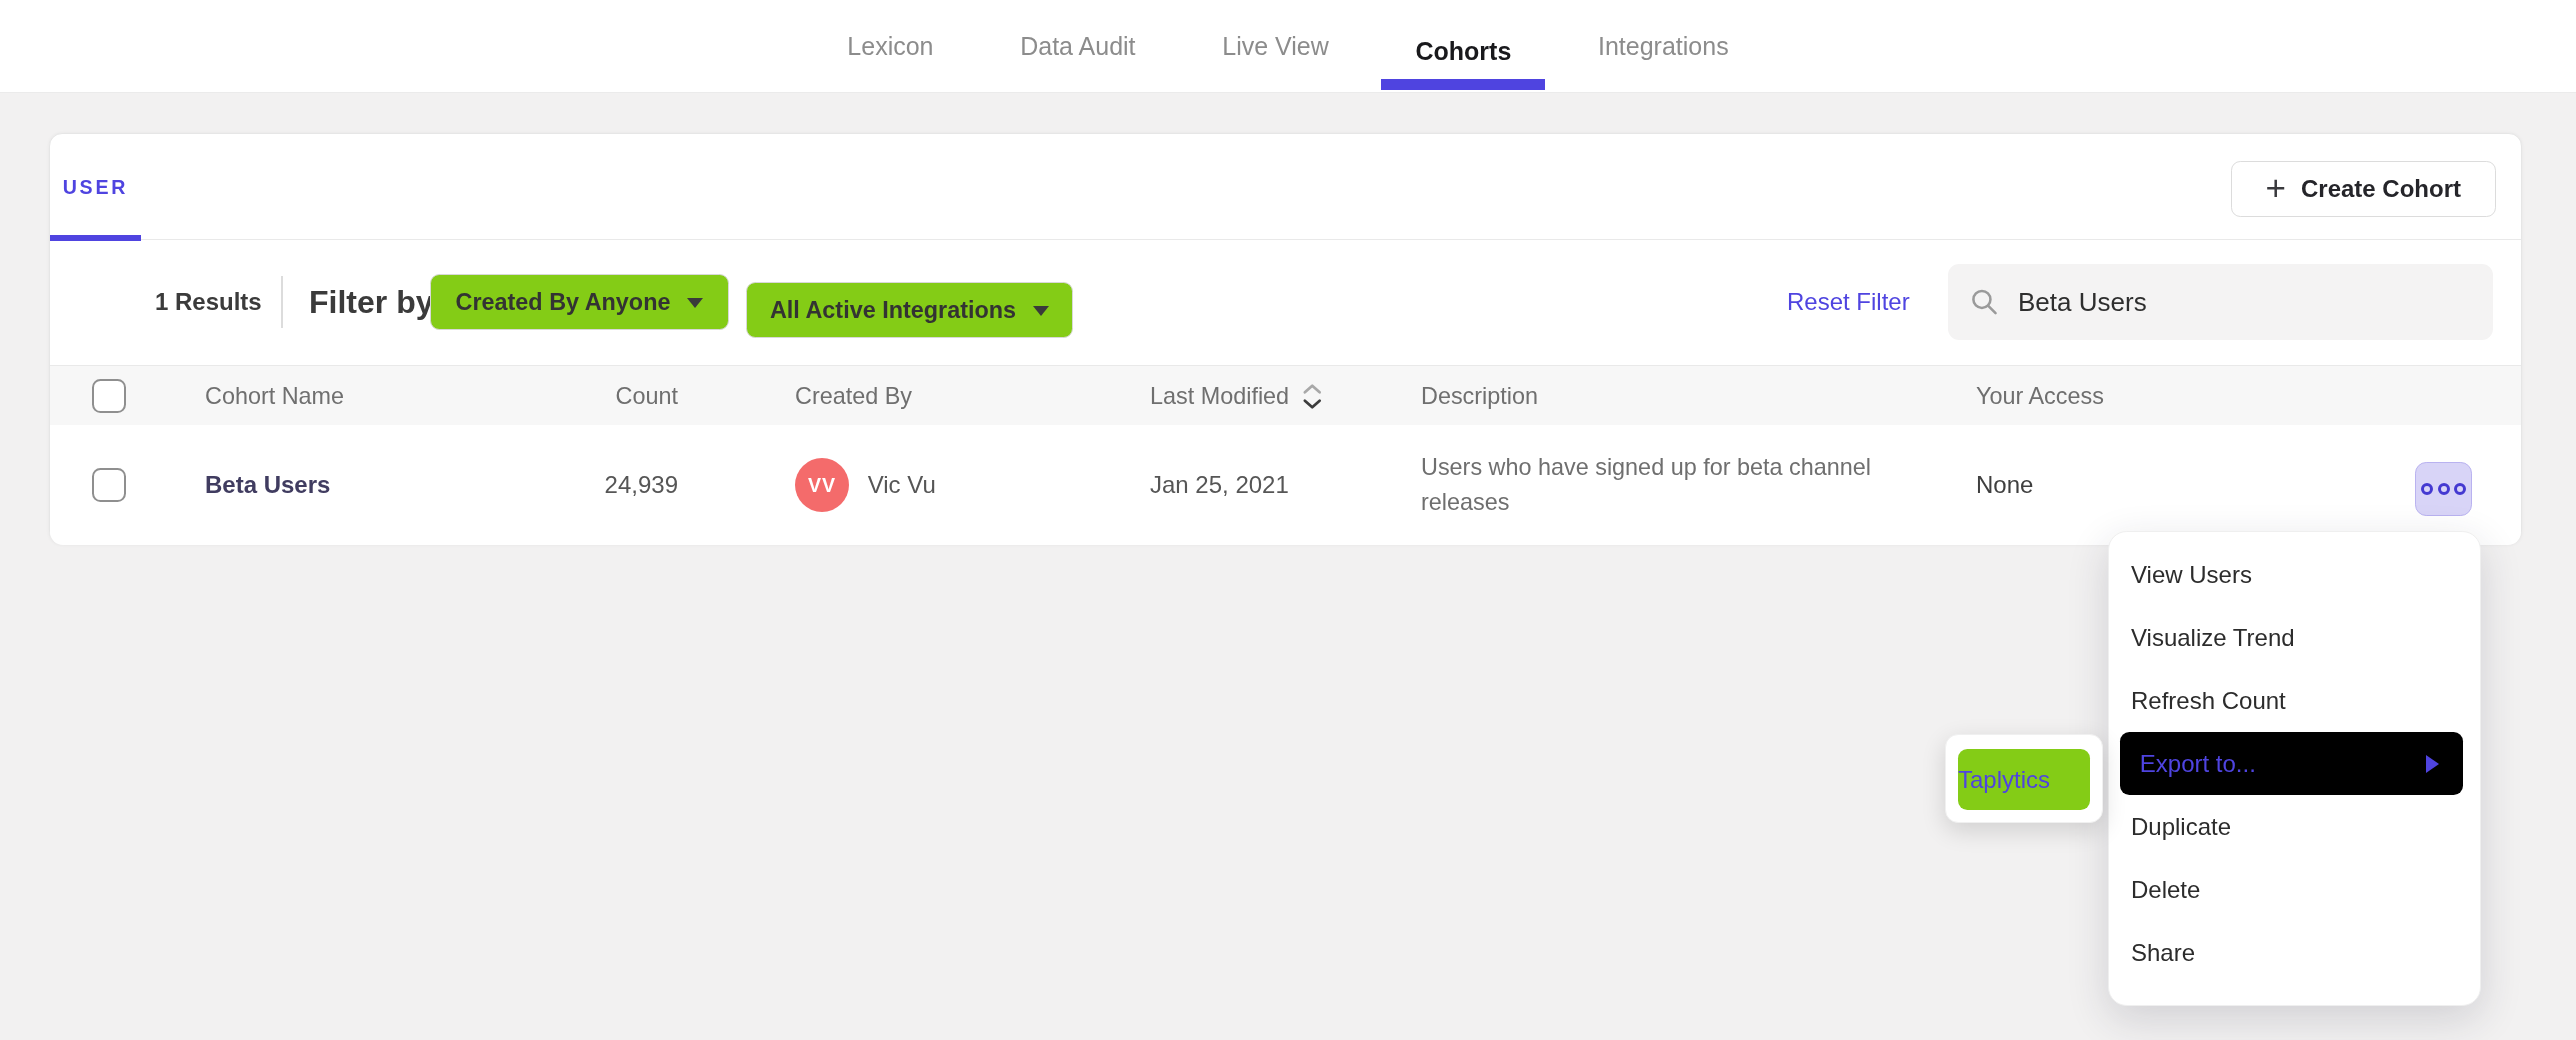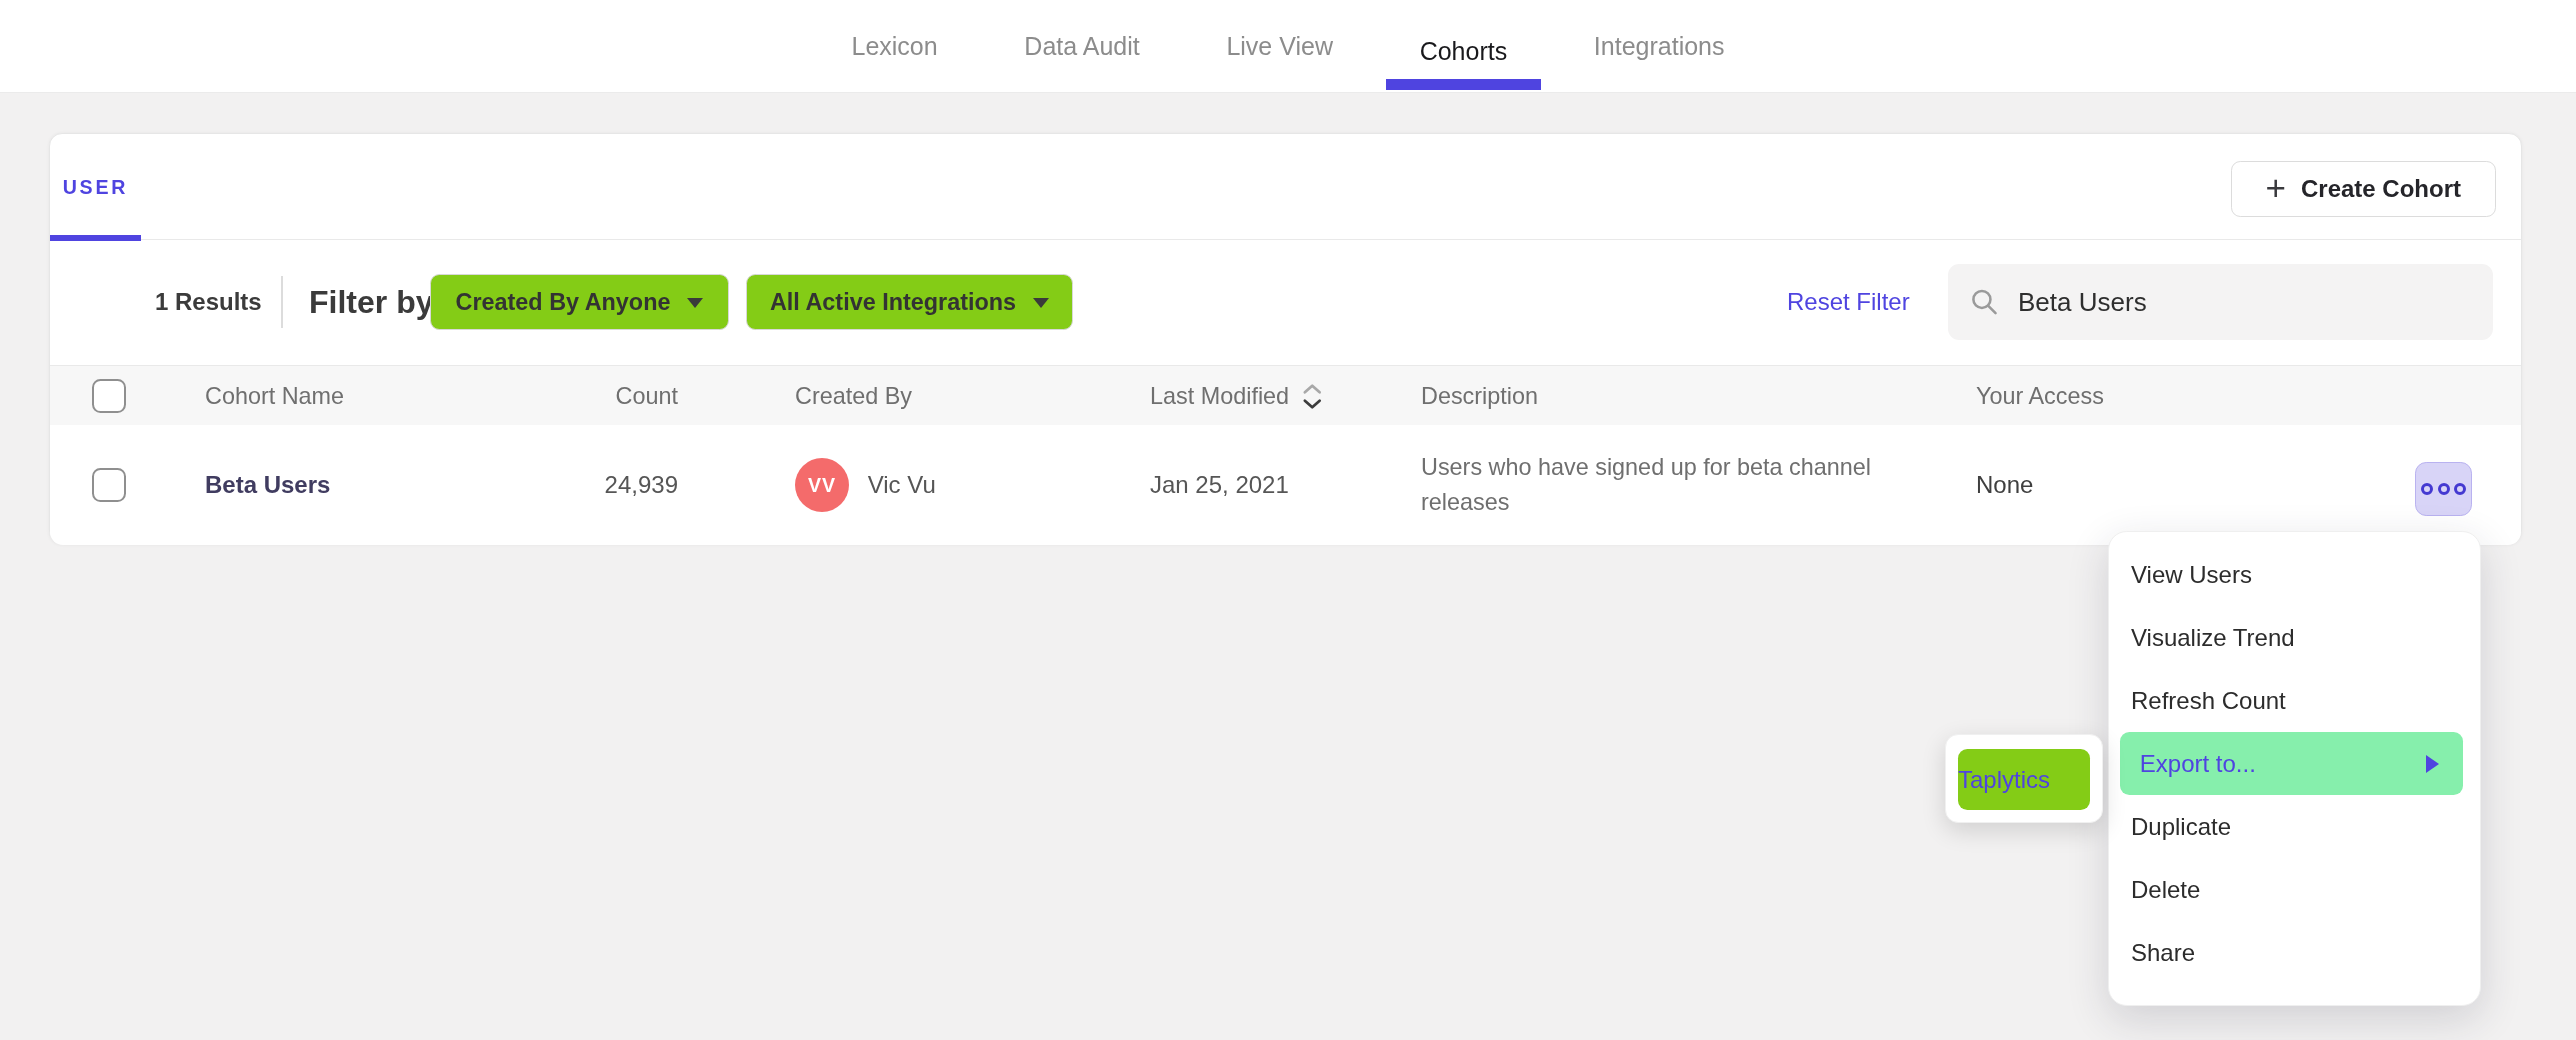--- a/index.html
+++ b/index.html
@@ -7,21 +7,21 @@
   body { font-family:"Liberation Sans", sans-serif; }
 
   #stage { position:relative; width:2576px; height:1040px; background:#f2f1f1; overflow:hidden; }
 
   
   .topbar { position:absolute; left:0; top:0; width:2576px; height:93px;
             background:#ffffff; border-bottom:1.9px solid #ebebeb;
             display:flex; justify-content:center; align-items:stretch; gap:18.7px; }
   .nav-item { position:relative; display:flex; align-items:center; padding:0 34px;
               font-size:25px; color:#8c8c8c; cursor:pointer; }
-  .nav-item.active { color:#19191c; font-weight:400;margin-top:11px; }
+  .nav-item.active { color:#19191c; font-weight:700;margin-top:11px; }
   .nav-item.active .nav-underline { position:absolute; left:0; right:0; bottom:1.9px;
               height:11.2px; background:#4f44e0; }
 
   
   .card { position:absolute; left:49px; top:133px; width:2473px; height:411px;
           background:#ffffff; border:0.9px solid #e6e6e6; border-radius:13px;
           box-shadow:0 0.9px 3.7px rgba(0,0,0,0.05); }
 
   .tabs-row { position:absolute; left:0; top:0; width:100%; height:106px;
               border-bottom:0.9px solid #e9e9e9; }
@@ -39,21 +39,21 @@
   
   .toolbar { position:absolute; left:0; top:106px; width:100%; height:124px; }
   .toolbar .vcenter { position:absolute; top:0; height:124px; display:flex; align-items:center; }
   .results { left:105px; font-size:24px; font-weight:600; color:#3b3b3b; }
   .toolbar-divider { position:absolute; left:231px; top:36px; width:1.9px; height:52px; background:#dcdcdc; }
   .filter-by { left:259px; font-size:32px; font-weight:600; color:#3b3b3b; }
   .dropdown { position:absolute; top:34px; height:56px; border:1.9px solid #d8d8d8; border-radius:9.3px;
               background:#84cc16; display:flex; align-items:center; justify-content:center; gap:17px;
               font-size:23.4px; font-weight:600; color:#333; cursor:pointer; }
   .dd-created { left:380px; width:299px; }
-  .dd-integrations { left:696px; width:327px; }
+  .dd-integrations { left:696px; width:327px;margin-top:8px; }
   .caret-down { width:0; height:0; border-left:8.4px solid transparent; border-right:8.4px solid transparent;
                 border-top:10.3px solid #3a3a3a; margin-top:1.9px; }
   .reset-filter { left:1737px; font-size:24px; color:#4f44e0; cursor:pointer; }
   .searchbox { position:absolute; left:1898px; top:24px; width:545px; height:76px;
                background:#f4f3f3; border-radius:11.2px; display:flex; align-items:center; padding:0 22.4px; }
   .searchbox input { border:none; outline:none; background:transparent; font-family:"Liberation Sans",sans-serif;
                      font-size:26px; color:#2e2e2e; width:100%; margin-left:18.7px; }
 
   
   .thead { position:absolute; left:0; top:231px; width:100%; height:61px; background:#f7f7f7;
@@ -90,21 +90,21 @@
                   display:flex; align-items:center; justify-content:center; gap:4.7px; cursor:pointer; }
   .dot-ring { width:12px; height:12px; border:3.7px solid #4439d1; border-radius:50%; }
 
   
   .ctx-menu { position:absolute; left:2108px; top:531px; width:373px;
               background:#fff; border:0.9px solid #efefef; border-radius:18.7px;
               box-shadow:0 13px 41px rgba(40,40,60,0.16); padding:11.2px 0 20.5px 0; z-index:10; }
   .ctx-item { height:63px; display:flex; align-items:center; padding-left:22px;
               font-size:24px; color:#2c2c2c; cursor:pointer; }
   .ctx-item.highlight { margin:0 17px 0 11.2px; padding-left:19.6px; padding-right:24px;
-              background:#86efac; border-radius:9.3px; color:#4f44e0;
+              background:#000000; border-radius:9.3px; color:#4f44e0;
               justify-content:space-between; }
   .arrow-right { width:0; height:0; border-top:9.3px solid transparent; border-bottom:9.3px solid transparent;
                  border-left:13px solid #4f44e0; }
 
   
   .submenu { position:absolute; left:1945px; top:734px; width:158px; height:89px;
              background:#fff; border:0.9px solid #f0f0f0; border-radius:13px;
              box-shadow:0 7.5px 24px rgba(0,0,0,0.14); z-index:11; padding:14px 12px; }
   .submenu-item { width:100%; height:61px; background:#84cc16; border-radius:9.3px;
                   display:flex; align-items:center; justify-content:flex-start;

